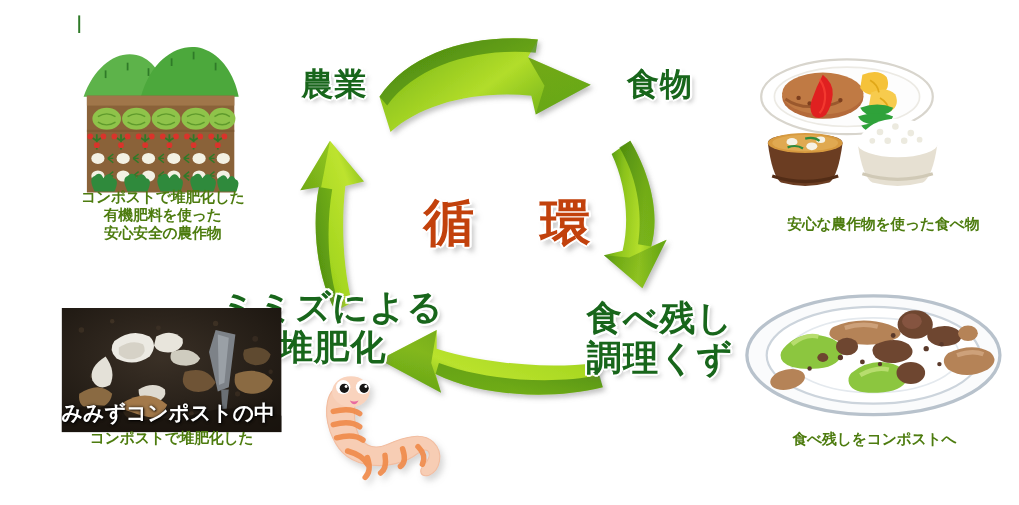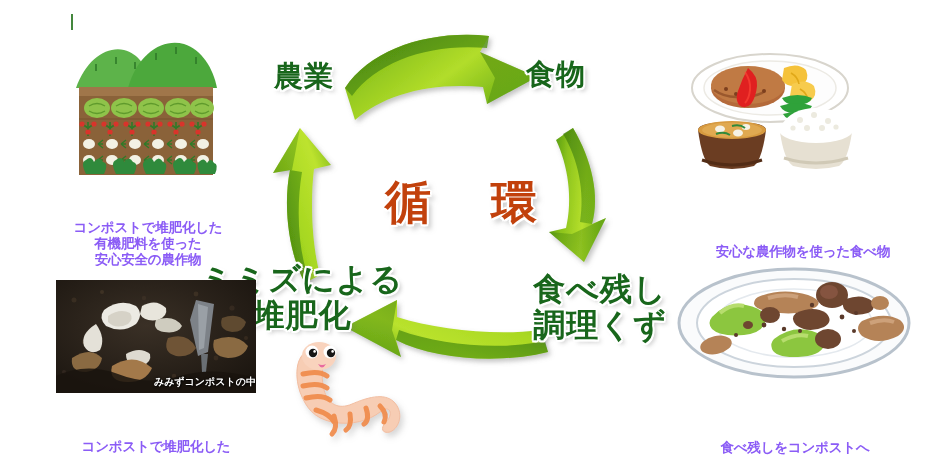--- a/index.html
+++ b/index.html
@@ -9,29 +9,28 @@
     font-family:"Liberation Sans","DejaVu Sans",sans-serif;
     overflow:hidden;
     position:relative;
   }
   #stage{position:relative;width:926px;height:459px;background:#fff;overflow:hidden;}
 
   .abs{position:absolute;}
 
   
   .caption{
-    font-family:Liberation Sans, sans-serif;
+    font-family:Liberation Mono, monospace;
     font-weight:700;
-    color:#8b5cf6;
+    color:#4d7c0f;
     text-align:center;
     line-height:1.18;
     font-size:13.5px;
     white-space:pre-line;
     letter-spacing:-0.2px;
-    margin-top:46px;
   }
 
   
   .node-label{
     font-family:"DejaVu Serif","Liberation Serif",serif;
     font-weight:700;
     color:#18661b;
     font-size:29px;
     line-height:1.02;
     letter-spacing:1px;
@@ -53,24 +52,24 @@
     letter-spacing:22px;
     text-shadow:
       2px 0 0 #fff,-2px 0 0 #fff,0 2px 0 #fff,0 -2px 0 #fff,
       1.5px 1.5px 0 #fff,-1.5px 1.5px 0 #fff,1.5px -1.5px 0 #fff,-1.5px -1.5px 0 #fff,
       4px 5px 5px rgba(150,150,150,.55);
   }
 
   
   .photo-overlay-text{
     position:absolute;left:0;right:0;bottom:4px;
-    text-align:right;
+    text-align:left;
     font-family:"DejaVu Serif","Liberation Serif",serif;
     font-weight:700;
-    font-size:10px;
+    font-size:19px;
     color:#ffffff;
     text-shadow:1px 1px 2px rgba(0,0,0,.85),0 0 3px rgba(0,0,0,.8);
     letter-spacing:0px;
   }
 
   svg{display:block;overflow:visible;}
 </style>
 </head>
 <body>
 
@@ -272,21 +271,21 @@
       <path d="M128,144 q-5,-11 0,-13 q4,-4 7,2 q4,-6 7,0 q5,1 1,11 Z"></path>
     </g>
   </svg>
 
   <div class="abs caption" style="left:30px;top:174px;width:236px;">コンポストで堆肥化した
 有機肥料を使った
 安心安全の農作物</div>
 
   <div class="abs node-label" style="left:244px;top:62px;width:120px;">農業</div>
 
-  <div class="abs node-label" style="left:496px;top:62px;width:120px;font-family:Liberation Mono, monospace;">食物</div>
+  <div class="abs node-label" style="left:540px;top:62px;width:120px;">食物</div>
 
   <div class="abs center-word" style="left:372px;top:172px;width:200px;text-align:center;">循 環</div>
 
   <svg class="abs" style="left:688px;top:44px;" width="172" height="128" viewBox="0 0 172 128">
 
     <ellipse cx="82" cy="44" rx="78" ry="34" fill="#ffffff" stroke="#d8d5cd" stroke-width="2"></ellipse>
     <ellipse cx="82" cy="44" rx="66" ry="27" fill="#fdfdfd" stroke="#eceae4" stroke-width="1.5"></ellipse>
 
     <ellipse cx="60" cy="44" rx="37" ry="20" fill="#b46a3a"></ellipse>
     <ellipse cx="60" cy="41" rx="37" ry="19" fill="#c07a44"></ellipse>

